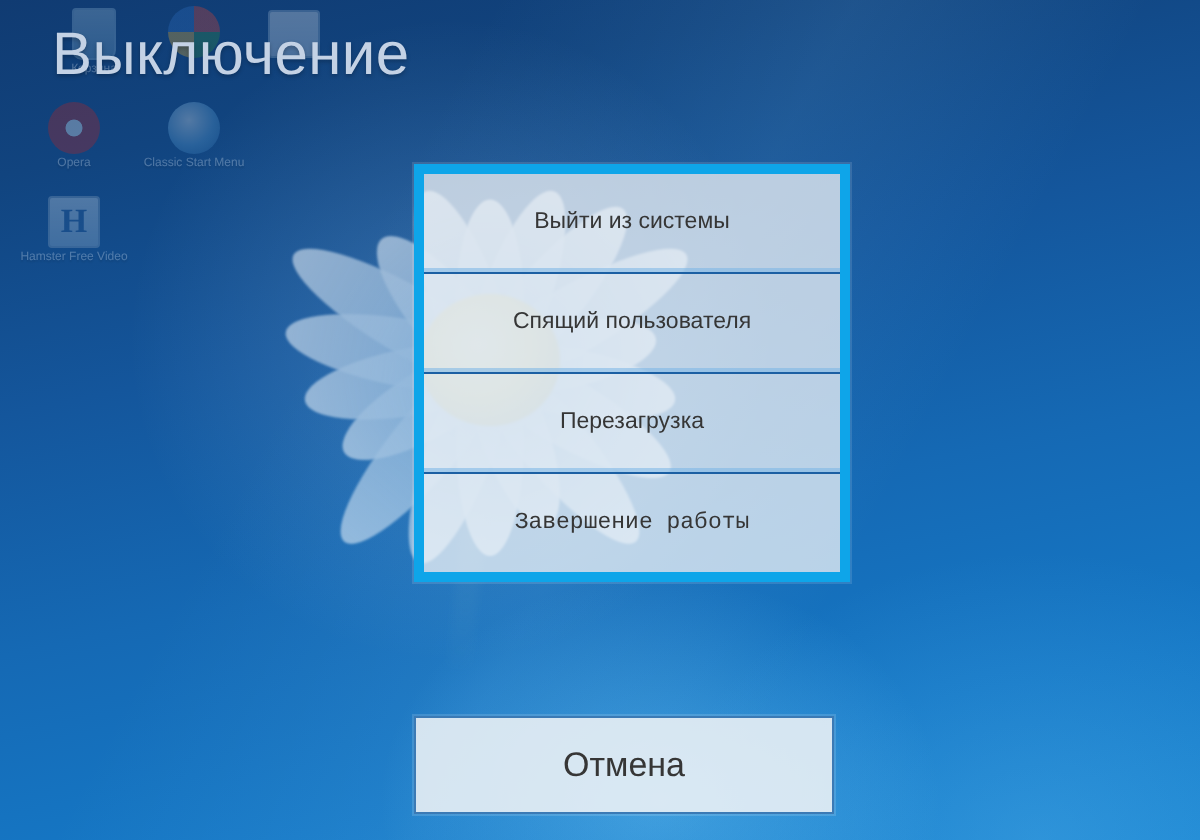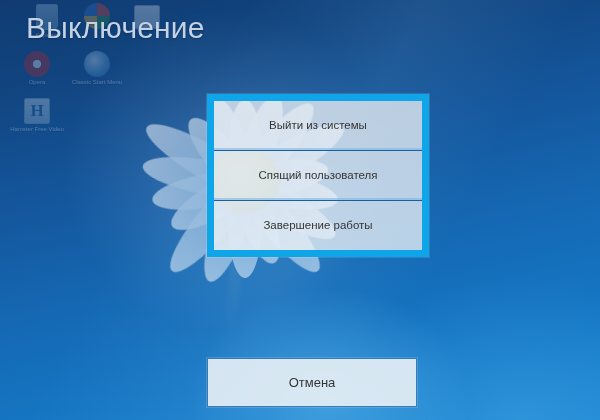--- a/index.html
+++ b/index.html
@@ -182,58 +182,58 @@
     text-shadow: 0 1px 2px rgba(0,0,0,0.25);
     user-select: none;
   }
 
   
   .menu {
     position: absolute;
     left: 207px;
     top: 82px;
     width: 208px;
-    border: 7px solid #0ea5e9;
+    border: 5px solid #0ea5e9;
     box-shadow: 0 0 0 1px rgba(255,255,255,0.12);
     background: rgba(255,255,255,0.00);
-    margin-top: 12px;
   }
   .menu-btn {
     position: relative;
     height: 49px;
     line-height: 49px;
     text-align: center;
     font-size: 11.5px;
     color: #363636;
     background: rgba(243,246,248,0.74);
     border-bottom: 1px solid #1b5fa3;
     box-shadow: inset 0 -2px 0 rgba(120,180,230,0.55);
     cursor: default;
     white-space: nowrap;
     overflow: hidden;
   }
   .menu-btn:last-child {
     border-bottom: none;
     box-shadow: none;
+    font-family: Liberation Mono, monospace;
   }
   .menu-btn .lbl {
     position: relative;
     z-index: 2;
   }
 
   
   .cancel-btn {
     position: absolute;
     left: 207px;
     top: 358px;
     width: 208px;
     height: 47px;
     line-height: 47px;
     text-align: center;
-    font-size: 13px;
+    font-size: 17px;
     color: #363636;
     background: rgba(238,242,246,0.88);
     border: 1px solid #3b7ab5;
     box-shadow: 0 0 0 1px rgba(255,255,255,0.14);
     cursor: default;
   }
 </style>
 </head>
 <body>
 
@@ -293,20 +293,21 @@
         <div class="ico-h">H</div>
         <div class="cap">Hamster Free Video</div>
       </div>
     </div>
 
   <div class="title">Выключение</div>
 
   <div class="menu" id="menu">
       <div class="menu-btn"><span class="lbl">Выйти из системы</span></div>
       <div class="menu-btn"><span class="lbl">Спящий пользователя</span></div>
+      <div class="menu-btn"><span class="lbl">Перезагрузка</span></div>
       <div class="menu-btn"><span class="lbl">Завершение работы</span></div>
     </div>
 
   <div class="cancel-btn">
     <span class="lbl">Отмена</span>
   </div>
 
 </div>
 
 </body></html>

